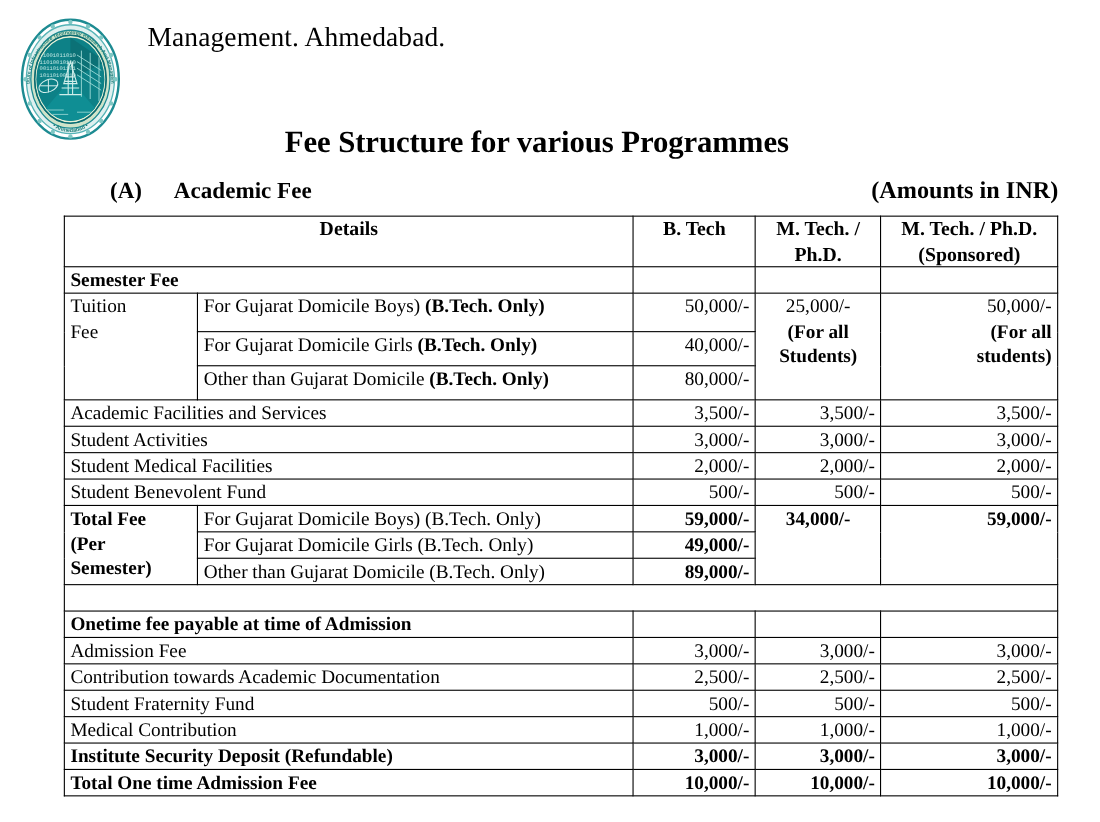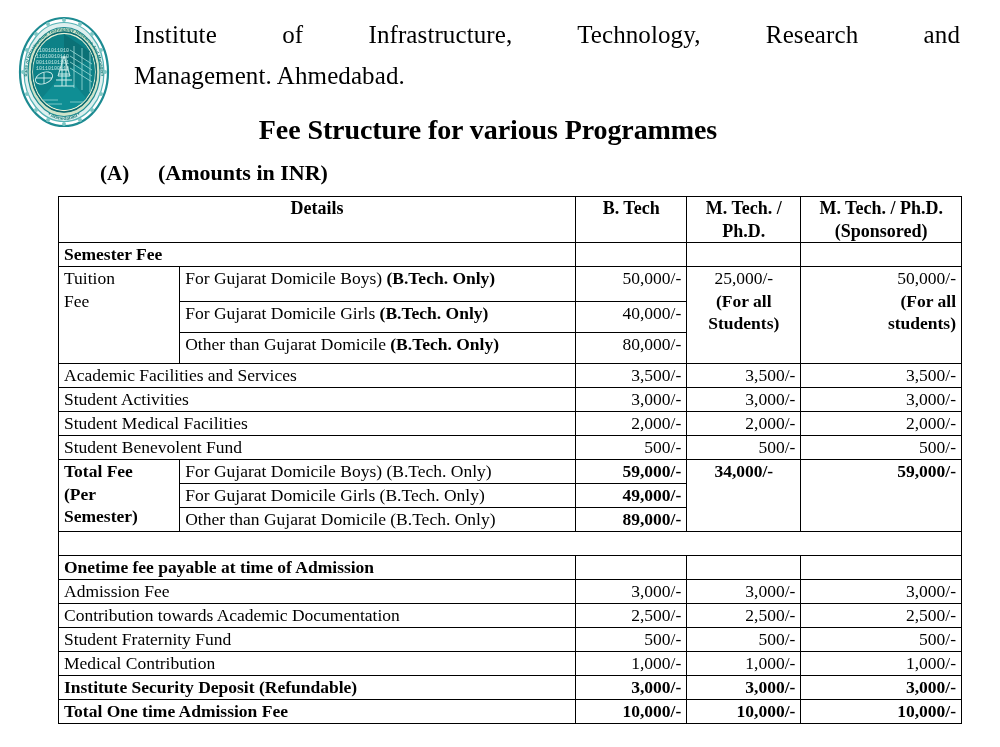--- a/index.html
+++ b/index.html
@@ -212,29 +212,29 @@
             <circle cx="74" cy="94" r="2"></circle>
           <circle cx="18" cy="94" r="2"></circle>
             <circle cx="62" cy="104" r="2"></circle>
             <circle cx="30" cy="104" r="2"></circle>
           <circle cx="46" cy="108" r="2"></circle>
         </g>
       </svg>
     </div>
   </div>
   <div class="inst-title">
-    <span class="line1">Institute of Infrastructure, Technology, Research and</span>
     <span class="line2">Management. Ahmedabad.</span>
   </div>
 </div>
 
 <div class="doc-title">Fee Structure for various Programmes</div>
 
 <div class="section-line">
   <span class="sec-letter">(A)</span>
+  <span class="sec-name">Academic Fee</span>
   <span class="sec-note">(Amounts in INR)</span>
 </div>
 
 <div class="table-wrap">
   <table class="fee">
     <colgroup>
       <col class="c-main">
         <col class="c-sub">
         <col class="c-btech">
         <col class="c-mtech">

